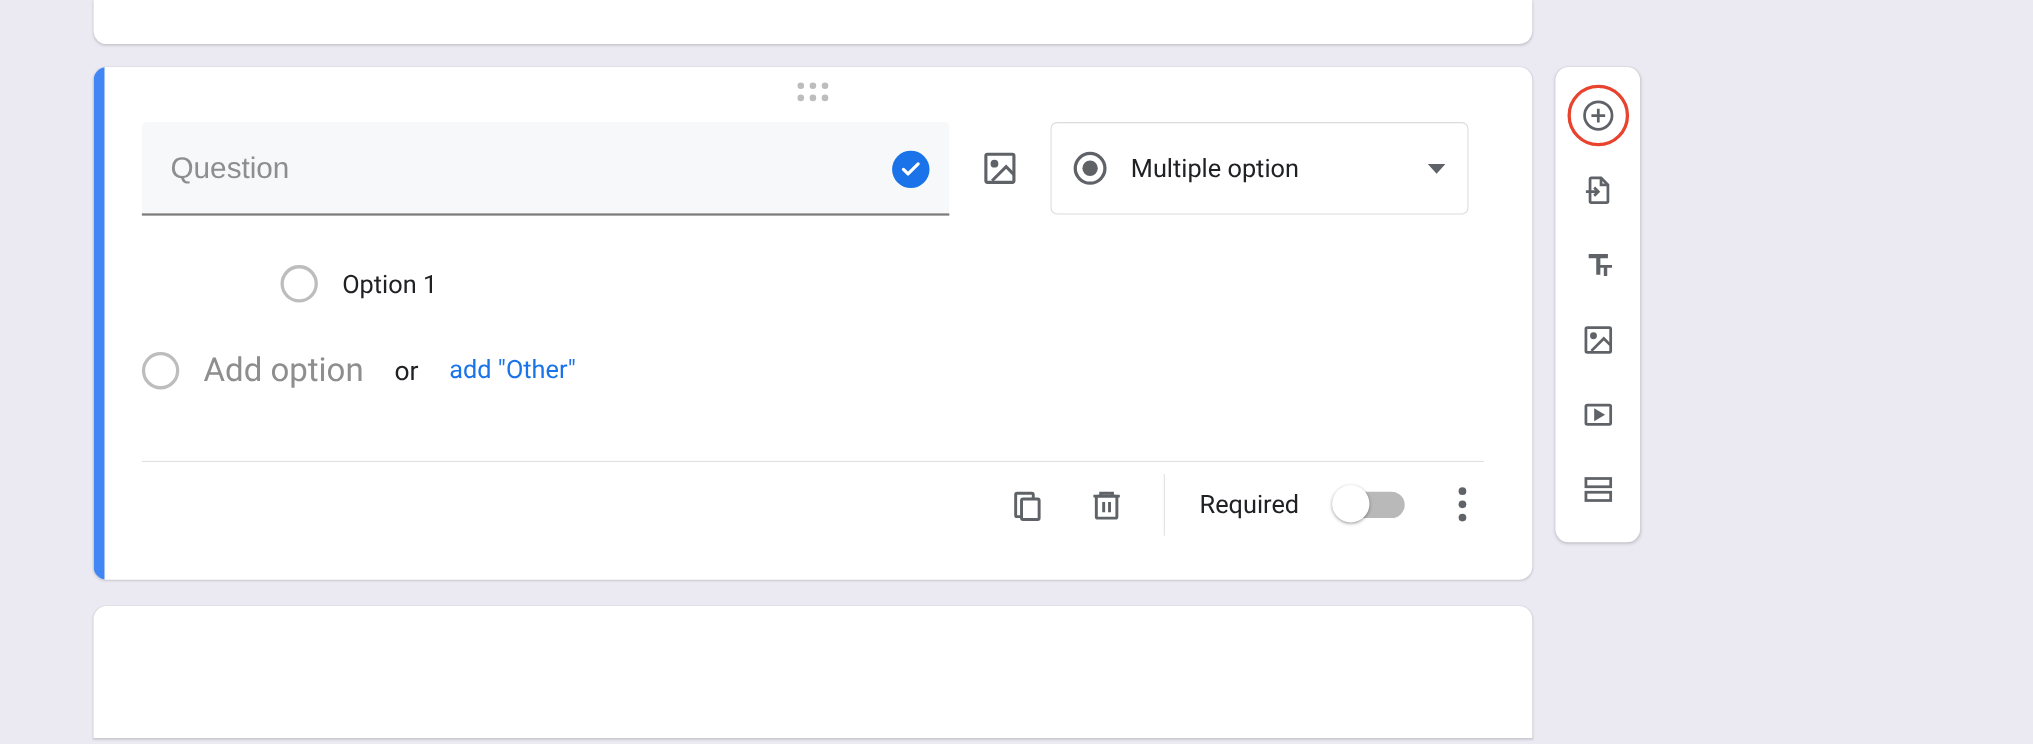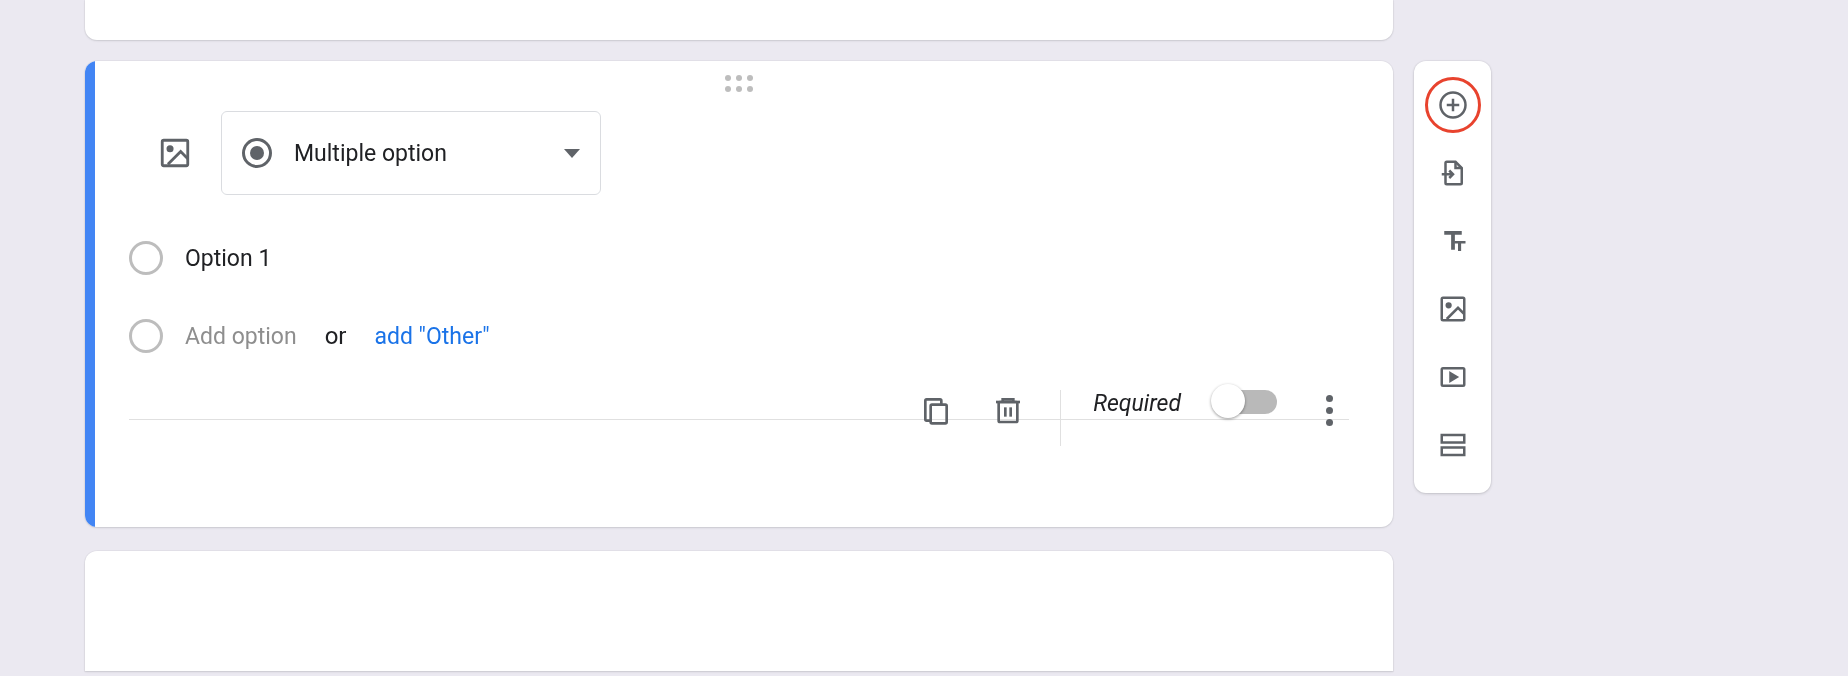--- a/index.html
+++ b/index.html
@@ -23,30 +23,30 @@
 
     .image-btn { margin-left: 26px; margin-top: 22px; width: 40px; height: 40px; display: flex; align-items: center; justify-content: center; color: #5f6368; }
 
     .type-select { margin-left: 26px; margin-top: 0; width: 380px; height: 84px; border: 1.5px solid #dadce0; border-radius: 6px; display: flex; align-items: center; padding: 0 20px; gap: 22px; cursor: pointer; }
     .radio-ind { width: 30px; height: 30px; border: 3px solid #5f6368; border-radius: 50%; display: flex; align-items: center; justify-content: center; }
     .radio-ind-inner { width: 14px; height: 14px; background: #5f6368; border-radius: 50%; }
     .type-label { font-size: 23px; color: #202124; flex: 1; }
     .chevron { width: 0; height: 0; border-left: 8px solid transparent; border-right: 8px solid transparent; border-top: 9px solid #5f6368; }
 
     .options { position: absolute; left: 44px; top: 180px; }
-    .option-row { display: flex; align-items: center; gap: 22px; margin-bottom: 44px; }
+    .option-row { display: flex; align-items: center; gap: 22px; margin-bottom: 44px; justify-content: center; }
     .radio-outline { width: 34px; height: 34px; border: 3px solid #bdbdbd; border-radius: 50%; flex-shrink: 0; }
     .option-text { font-size: 23px; color: #202124; }
-    .option-placeholder { font-size: 23px; color: #8e8e8e; }
+    .option-placeholder { font-size: 30px; color: #8e8e8e; }
     .or-text { font-size: 24px; color: #202124; margin: 0 6px; }
     .add-other { font-size: 23px; color: #1a73e8; cursor: pointer; }
 
     .divider { position: absolute; left: 44px; right: 44px; top: 358px; height: 1px; background: #e0e0e0; }
 
-    .footer { position: absolute; right: 44px; bottom: 0; height: 137px; display: flex; gap: 32px; font-style: italic; }
+    .footer { position: absolute; right: 44px; bottom: 0; height: 137px; display: flex; align-items: center; gap: 32px; }
     .icon-wrap { width: 40px; height: 40px; display: flex; align-items: center; justify-content: center; color: #5f6368; cursor: pointer; }
     .vdiv { width: 1px; height: 56px; background: #e0e0e0; }
     .req-label { font-size: 23px; color: #202124; }
     .toggle { position: relative; width: 64px; height: 24px; background: #b9b9b9; border-radius: 12px; cursor: pointer; }
     .toggle-knob { position: absolute; left: -2px; top: -6px; width: 34px; height: 34px; background: #fff; border-radius: 50%; box-shadow: 0 1px 3px rgba(0,0,0,0.4); }
     .kebab { display: flex; flex-direction: column; gap: 5px; align-items: center; justify-content: center; width: 40px; height: 40px; cursor: pointer; }
     .kebab span { width: 7px; height: 7px; background: #5f6368; border-radius: 50%; }
 
     .bottom-card { position: absolute; left: 85px; top: 551px; width: 1308px; height: 120px; background: #fff; border-radius: 12px 12px 0 0; box-shadow: 0 1px 2px rgba(60,64,67,.15), 0 0 0 1px rgba(0,0,0,.03); }
 
@@ -65,20 +65,29 @@
   <div class="drag-handle">
     <span></span>
       <span></span>
       <span></span>
       <span></span>
       <span></span>
       <span></span>
   </div>
 
   <div class="question-row">
+    <div class="question-input-wrap">
+      <input class="question-input" placeholder="Question" style="">
+      <div class="suggest-chip">
+        <svg width="20" height="20" viewBox="0 0 24 24" fill="none" stroke="#fff" stroke-width="3.5" stroke-linecap="round" stroke-linejoin="round">
+            <polyline points="20 6 9 17 4 12"></polyline>
+          </svg>
+      </div>
+      <div class="question-underline"></div>
+    </div>
 
     <div class="image-btn">
       <svg width="34" height="34" viewBox="0 0 24 24" fill="none" stroke="currentColor" stroke-width="2">
           <rect x="3" y="3" width="18" height="18" rx="1"></rect>
           <circle cx="8.5" cy="9" r="1.5" fill="currentColor"></circle>
           <path d="M21 16l-5-5-9 9"></path>
         </svg>
     </div>
 
     <div class="type-select">

